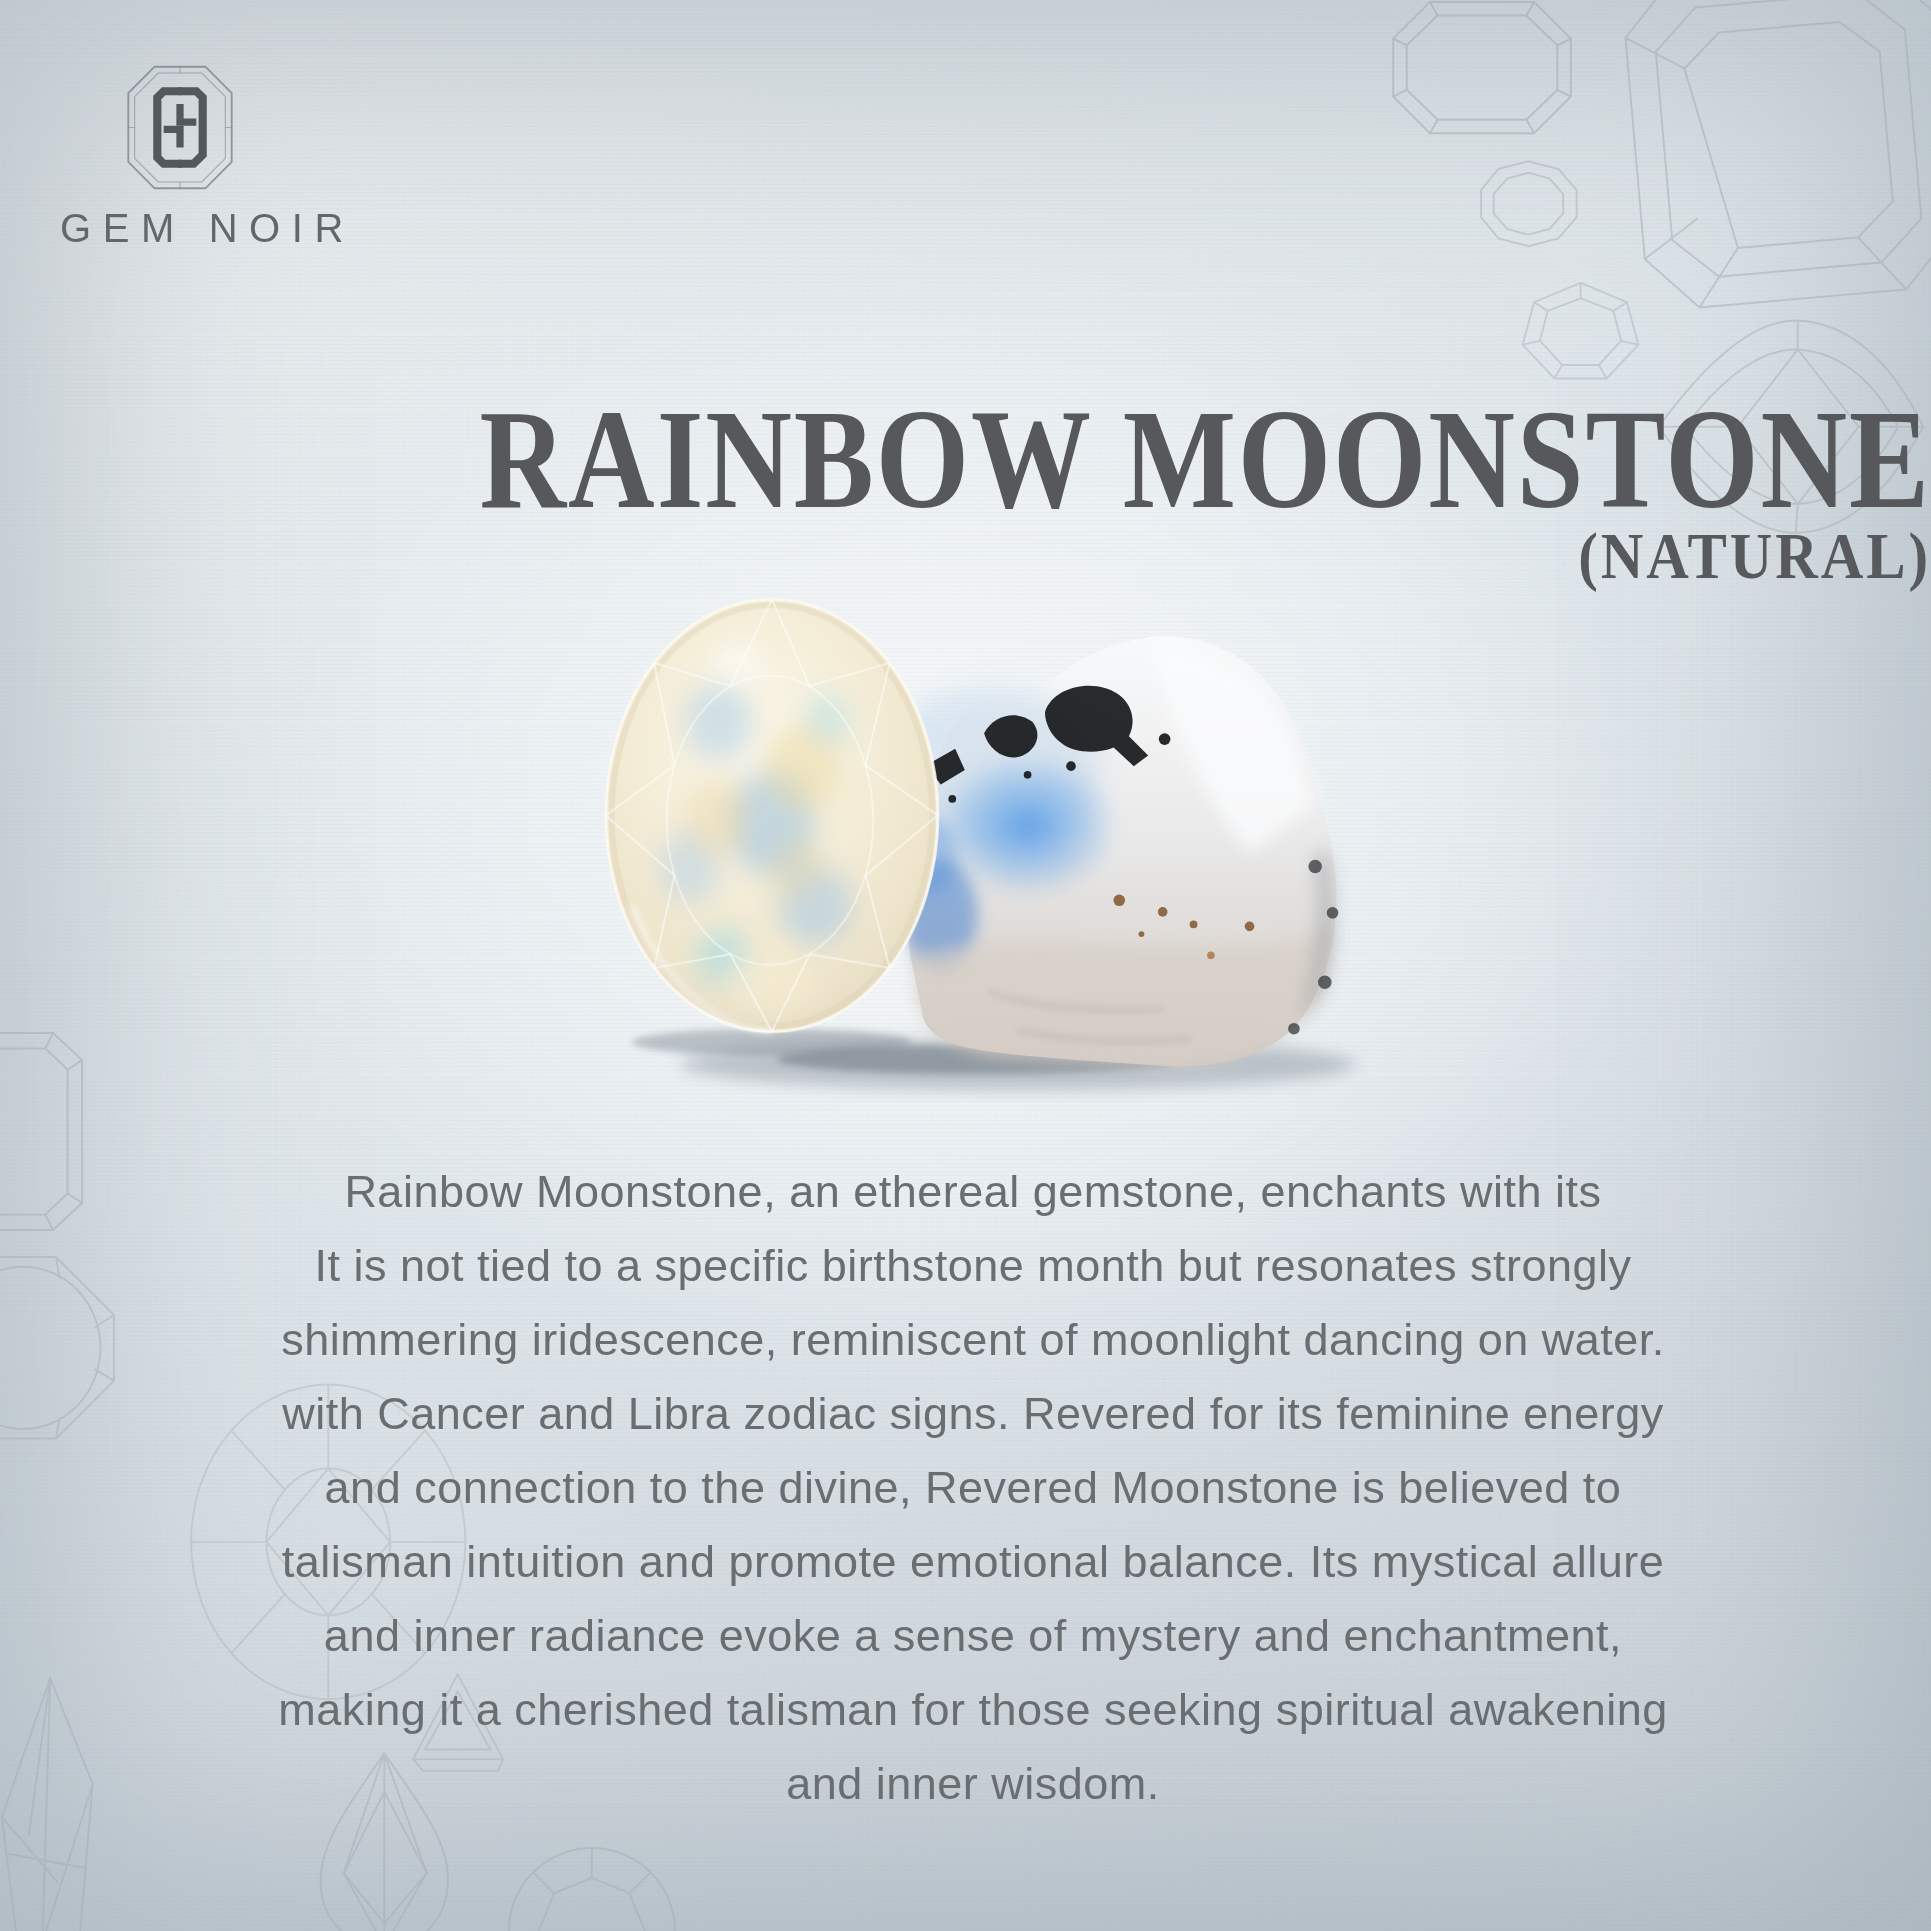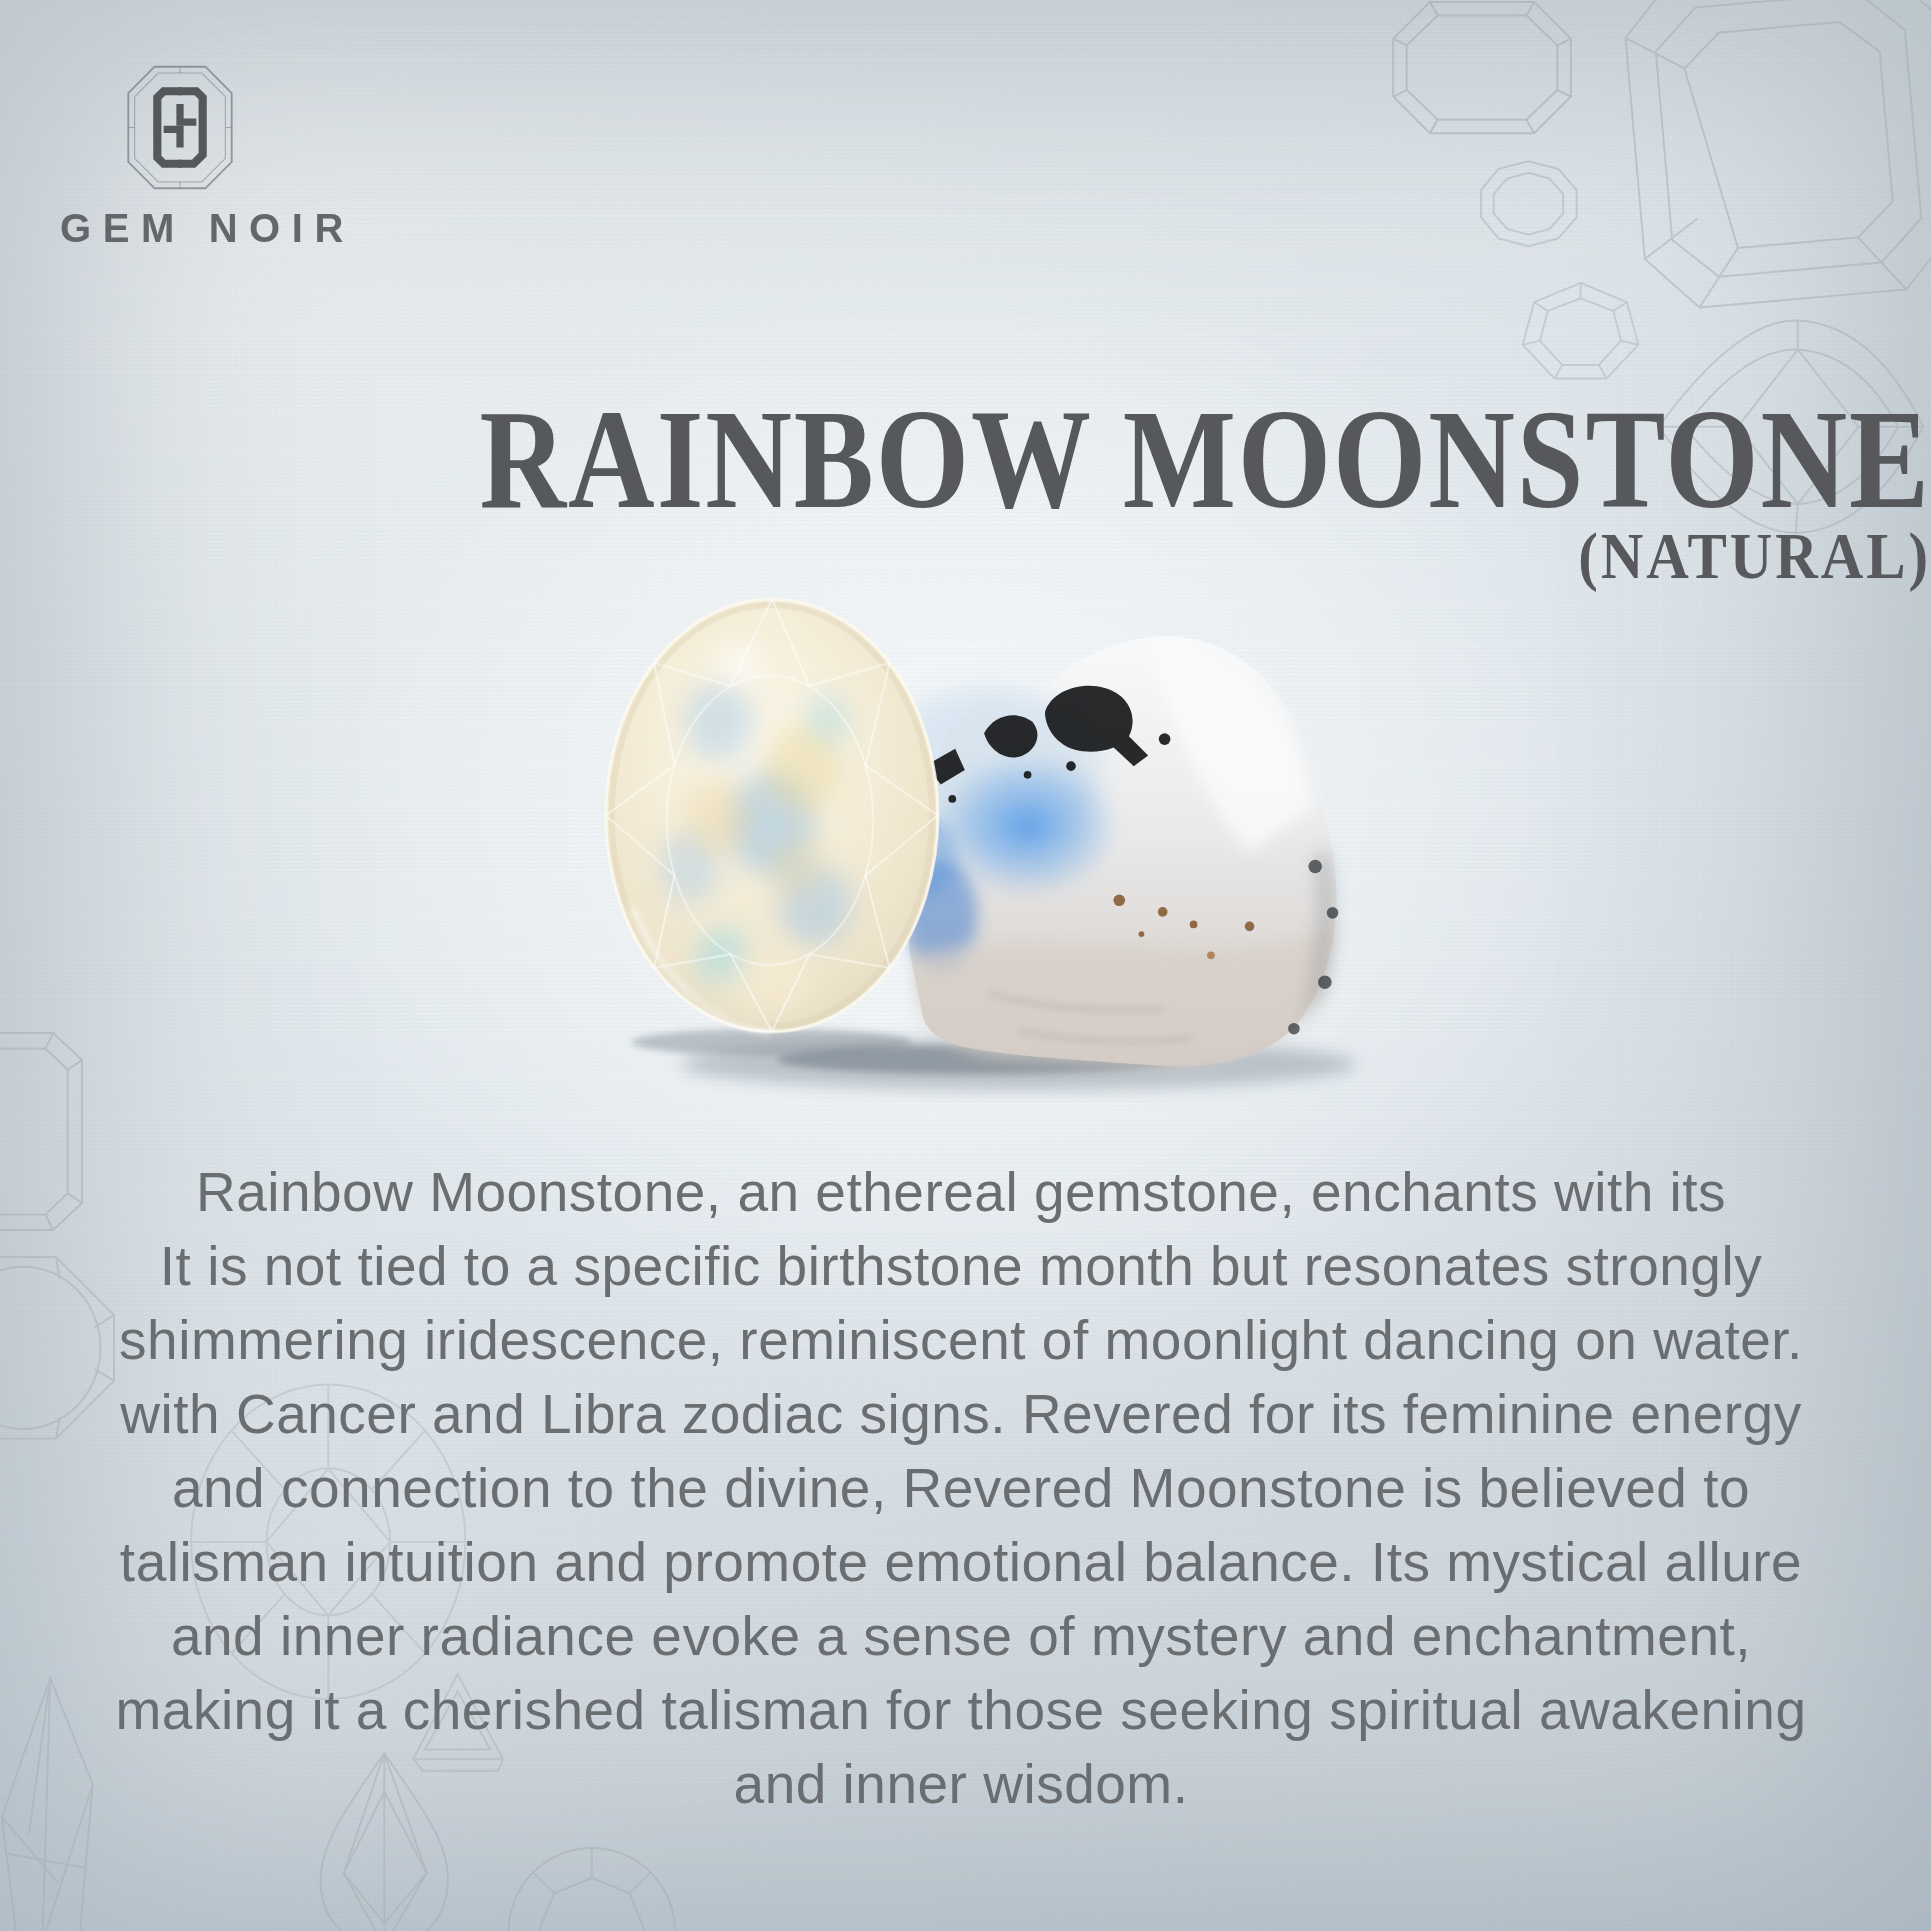--- a/index.html
+++ b/index.html
@@ -15,33 +15,33 @@
       repeating-linear-gradient(180deg,rgba(255,255,255,0.06) 0 1px,rgba(140,152,162,0.05) 1px 1.9px,rgba(0,0,0,0) 1.9px 3.9px),
       repeating-linear-gradient(90deg,rgba(255,255,255,0.025) 0 1.9px,rgba(0,0,0,0) 1.9px 5.8px);}
   #vignette{position:absolute;inset:0;z-index:3;pointer-events:none;
     box-shadow:inset 0 0 415px 68px rgba(146,159,170,0.5);
     background:linear-gradient(180deg,rgba(255,255,255,0) 62%,rgba(170,183,193,0.18) 100%);}
   svg.deco{position:absolute;left:0;top:0;z-index:4;}
   .deco path,.deco ellipse,.deco line,.deco circle,.deco polyline{fill:none;stroke:#a2aab2;stroke-width:2;}
 
   #brandBlock{position:absolute;left:60px;top:64px;z-index:6;}
   #brandLogo{display:block;width:112px;height:127px;margin-left:64px;}
-  #brandName{margin-top:15.4px;font-size:40px;font-weight:bold;letter-spacing:11.6px;color:#63676b;}
+  #brandName{margin-top:15.4px;font-size:40px;font-weight:normal;letter-spacing:11.6px;color:#63676b;}
 
   #titleWrap{position:absolute;left:0;top:378px;width:1931px;text-align:right;z-index:6;}
   #titleText{display:inline-block;font-family:"Liberation Serif",serif;font-weight:600;
     font-size:120px;color:#56585b;letter-spacing:1.9px;transform:scale(1.0,1.18);transform-origin:center top;}
   #subtitleWrap{position:absolute;left:0;top:518px;width:1931px;text-align:right;z-index:6;}
   #subtitleText{display:inline-block;font-family:"Liberation Serif",serif;font-weight:600;
     font-size:59px;color:#57595c;letter-spacing:2.9px;transform:scale(1.0,1.12);transform-origin:center top;}
 
   #gemArt{position:absolute;left:574px;top:577px;width:801px;height:526px;z-index:5;}
 
-  #descBlock{position:absolute;left:44px;top:1155px;width:1834px;z-index:6;
-    font-size:55px;line-height:74px;color:#6a6e71;letter-spacing:0.5px;}
+  #descBlock{position:absolute;left:56px;top:1155px;width:1834px;z-index:6;
+    font-size:45px;line-height:74px;color:#6a6e71;letter-spacing:0.5px;}
   .descLine{text-align:center;white-space:nowrap;}
 </style>
 </head>
 <body>
 
 <div id="poster">
   <div id="centerGlow"></div>
   <div id="texture"></div>
   <div id="vignette"></div>
 

